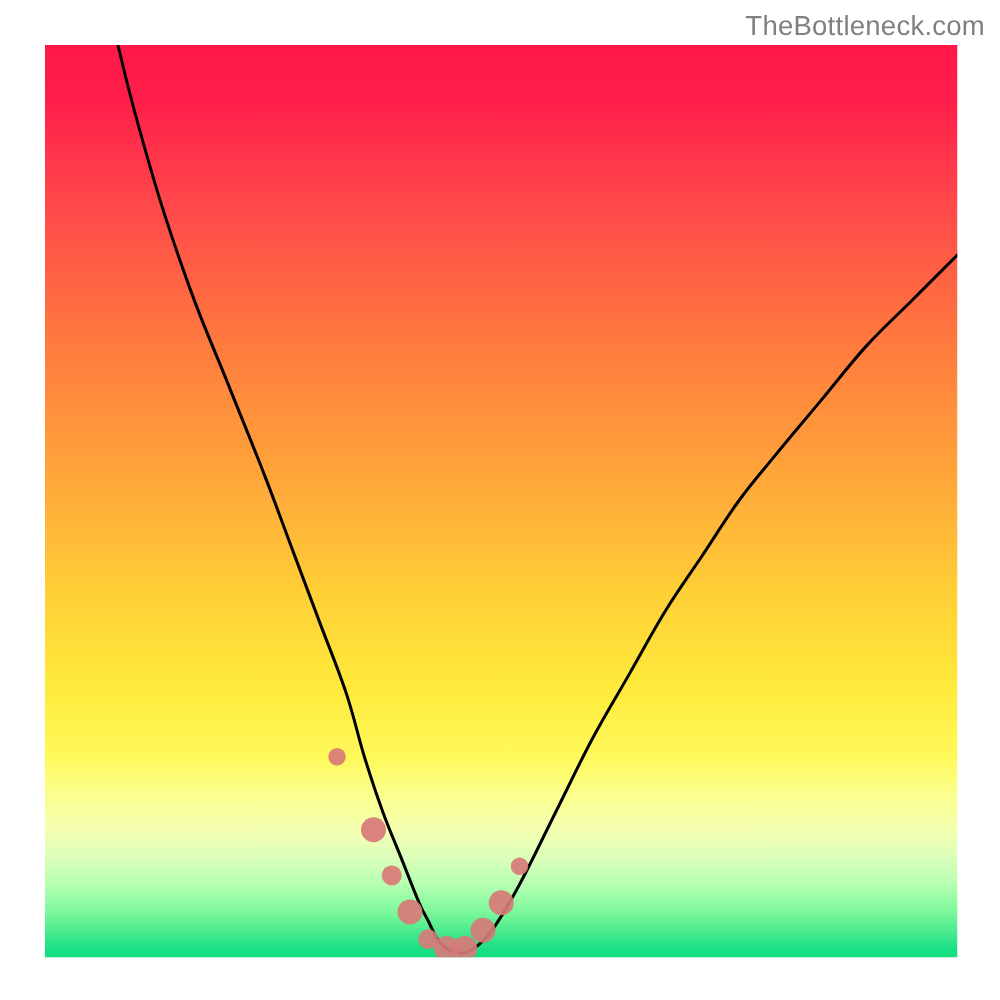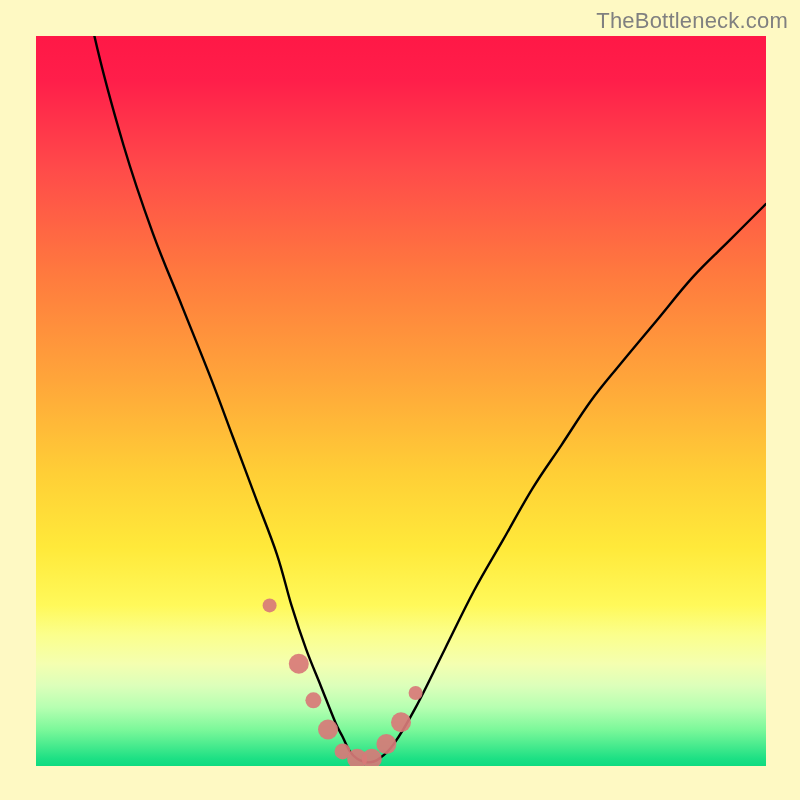--- a/index.html
+++ b/index.html
@@ -10,21 +10,21 @@
     background: #000;
     font-family: Arial, Helvetica, sans-serif;
     overflow: hidden;
   }
   .frame {
     position: absolute;
     left: 0;
     top: 0;
     width: 800px;
     height: 800px;
-    background: #fef9c3;
+    background: #ffffff;
   }
   .plot {
     position: absolute;
     left: 36px;
     top: 36px;
     width: 730px;
     height: 730px;
     overflow: hidden;
   }
   .gradient {

